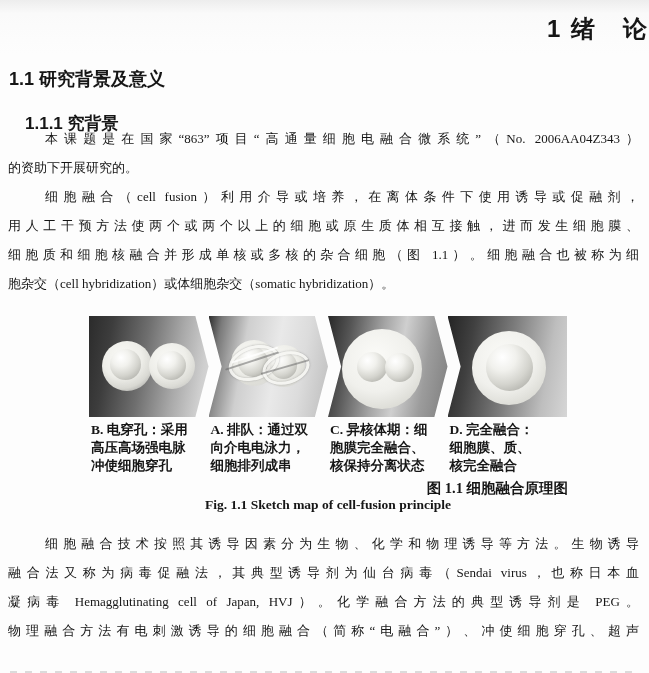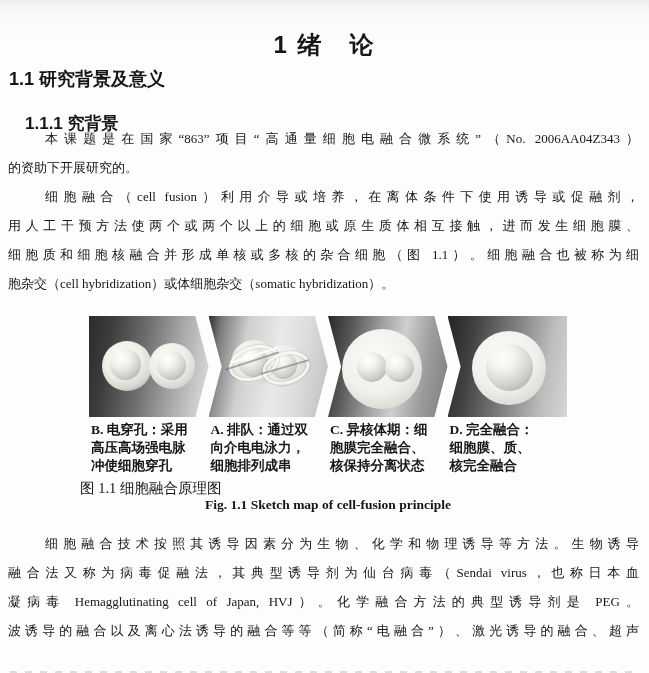--- a/index.html
+++ b/index.html
@@ -7,21 +7,21 @@
     position:relative;
     width:649px; height:673px;
     margin:0 auto;
     background:linear-gradient(180deg,#ededed 0%,#fafafa 2%,#fdfdfd 8%,#fdfdfd 100%);
     overflow:hidden;
     font-family:"Liberation Serif","DejaVu Serif",serif;
     color:#161616;
   }
   .chapter-title {
     position:absolute; top:13px; left:0; right:0;
-    margin:16px; text-align:center;
+    margin:0; text-align:right;
     font-family:"Liberation Sans","DejaVu Sans",sans-serif;
     font-size:24px; font-weight:bold; letter-spacing:2px;
   }
   .section-heading {
     position:absolute; top:67px; left:9px; margin:0;
     font-family:"Liberation Sans","DejaVu Sans",sans-serif;
     font-size:18px; font-weight:bold;text-align:right;
   }
   .subsection-heading {
     position:absolute; top:96px; left:9px; margin:16px;
@@ -80,22 +80,22 @@
   }
   .cap-row {
     position:absolute; top:421px; left:91px; width:482px; display:flex;
   }
   .pcap {
     width:119.5px; box-sizing:border-box; padding-right:10px;
     font-size:13.5px; font-weight:bold; line-height:18px;
     white-space:pre-line; text-align:justify;
   }
   .fig-caption-zh {
-    position:absolute; top:479px; left:80px; width:478px;
-    text-align:left; font-size:14.5px; font-weight:normal;
+    position:absolute; top:479px; left:90px; width:478px;
+    text-align:right; font-size:14.5px; font-weight:bold;
   }
   .fig-caption-en {
     position:absolute; top:497px; left:89px; width:478px;
     text-align:center; font-size:13.5px; font-weight:bold;
   }
   .scan-artifact {
     position:absolute; top:671px; left:10px; right:14px; height:2px; opacity:0.35;
     background:repeating-linear-gradient(90deg, rgba(60,60,60,0.5) 0 7px, transparent 7px 15px);
   }
 </style>
@@ -171,18 +171,18 @@
 核完全融合</div>
   </div>
 
   <div class="fig-caption-zh">图 1.1 细胞融合原理图</div>
   <div class="fig-caption-en">Fig. 1.1 Sketch map of cell-fusion principle</div>
 
   <div class="body-block" style="top:529px">
     <div class="line indent just">细胞融合技术按照其诱导因素分为生物、化学和物理诱导等方法。生物诱导</div>
     <div class="line just">融合法又称为病毒促融法，其典型诱导剂为仙台病毒（Sendai virus，也称日本血</div>
     <div class="line just">凝病毒 Hemagglutinating cell of Japan, HVJ）。化学融合方法的典型诱导剂是 PEG。</div>
-    <div class="line just">波诱导的融合以及离心法诱导的融合等等（简称“电融合”）、激光诱导的融合、超声</div>
+    <div class="line just">物理融合方法有电刺激诱导的细胞融合（简称“电融合”）、冲使细胞穿孔、超声</div>
   </div>
 
   <div class="scan-artifact"></div>
 
 </div>
 
 </body></html>

